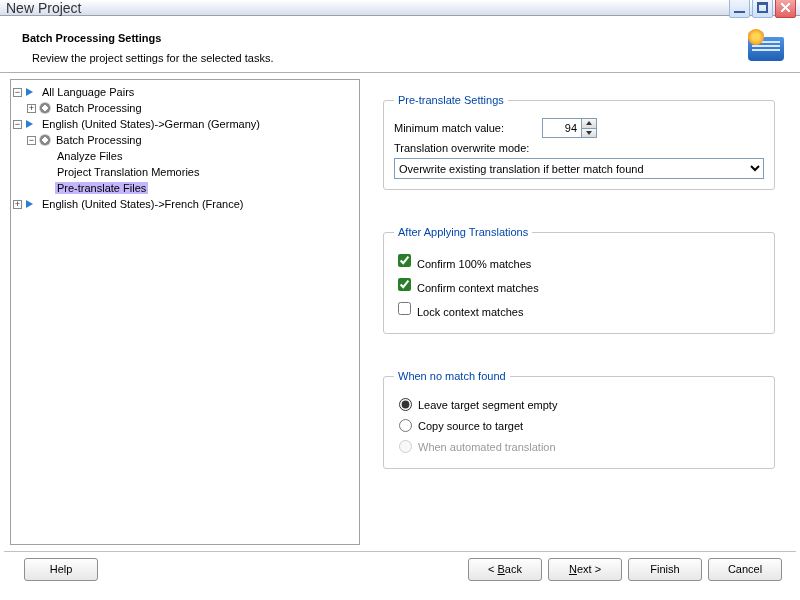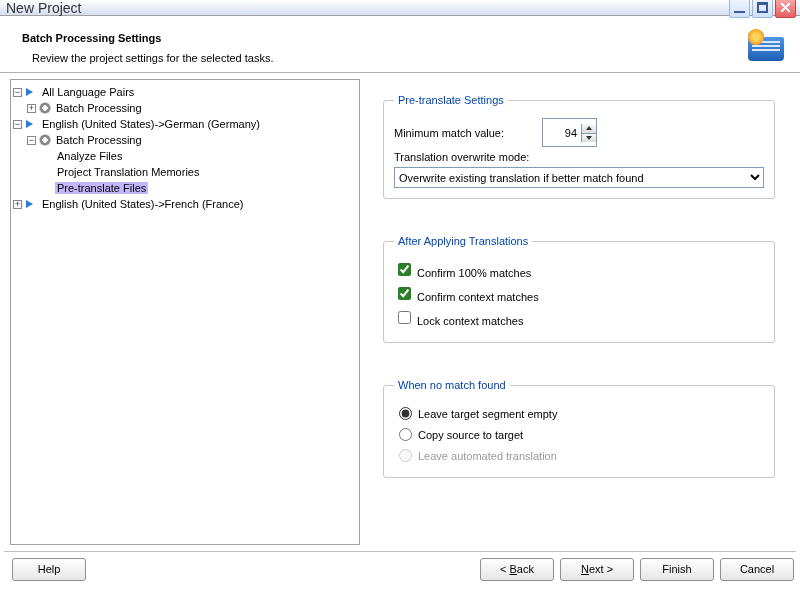--- a/index.html
+++ b/index.html
@@ -36,35 +36,35 @@
 .tree .arrow::before { content:''; position:absolute; left:1px; top:2px; border-left:7px solid #2e7cd6; border-top:4px solid transparent; border-bottom:4px solid transparent; }
 .tree .gear { display:inline-block; width:12px; height:12px; margin-right:3px; border-radius:50%; background: radial-gradient(circle,#fff 30%,#888 31% 60%,#ccc 61%); }
 .tree .label { padding:0 2px; }
 .tree .sel .label { background:#c4b5fd; }
 
 .settings { flex:1; margin-left:8px; display:flex; flex-direction:column; gap:6px; }
 fieldset { border:1px solid #c8c8c8; border-radius:3px; padding:8px 10px 10px; margin:15px; }
 legend { color:#0046aa; padding:0 4px; }
 .line { display:flex; align-items:center; margin:4px 0; }
 .line label { margin-right:8px; }
-.numbox { display:inline-flex; align-items:center; border:1px solid #7f9db9; height:29px; background:#fff; }
+.numbox { display:inline-flex; align-items:center; border:1px solid #7f9db9; height:20px; background:#fff; }
 .numbox input { border:none; width:38px; text-align:right; padding:0 4px; height:18px; font-size:11px; outline:none; }
 .numbox .spins { width:15px; display:flex; flex-direction:column; }
 .numbox .sp { height:9px; border-left:1px solid #7f9db9; background:linear-gradient(#f7f7f7,#dcdcdc); position:relative; }
 .numbox .sp.dn { border-top:1px solid #7f9db9; }
 .numbox .sp::before { content:''; position:absolute; left:4px; top:2px; border-left:3px solid transparent; border-right:3px solid transparent; }
 .numbox .sp.up::before { border-bottom:4px solid #333; }
 .numbox .sp.dn::before { border-top:4px solid #333; }
 select { width:100%; height:21px; border:1px solid #7f9db9; background:#fff; font-size:11px; }
 .chk, .rad { display:flex; align-items:flex-end; margin:5px 0; }
 .chk input, .rad input { margin-right:6px; accent-color:#2a7e2a; }
 .rad input { accent-color:#333; }
 .disabled { color:#9a9a9a; }
 
-.footer { height:34px; display:flex; align-items:center; padding:0 6px; }
+.footer { height:34px; display:flex; align-items:center; padding:0 18px; }
 .footer .spacer { flex:1; }
 .btn { min-width:74px; height:23px; margin-left:6px; border:1px solid #8f8f8f; border-radius:3px; background:linear-gradient(#fefefe,#e7e7e7); padding:0 12px; display:inline-flex; align-items:center; justify-content:center; cursor:pointer; }
 .hr2 { height:1px; background:#c0c0c0; margin:0 4px; }
 u { text-decoration: underline; }
 </style>
 </head>
 <body>
 
 <div class="titlebar">
   <span class="title">New Project</span>
@@ -178,21 +178,21 @@
       <div class="rad">
           <input type="radio" name="nm" checked="" style="">
           <span>Leave target segment empty</span>
         </div>
       <div class="rad">
           <input type="radio" name="nm" style="">
           <span>Copy source to target</span>
         </div>
       <div class="rad disabled">
           <input type="radio" name="nm" disabled="" style="">
-          <span>Leave automated translation</span>
+          <span>When automated translation</span>
         </div>
     </fieldset>
   </div>
 </div>
 
 <div class="hr2"></div>
 <div class="footer">
   <span class="btn">
       <span>Help</span>
     </span>

